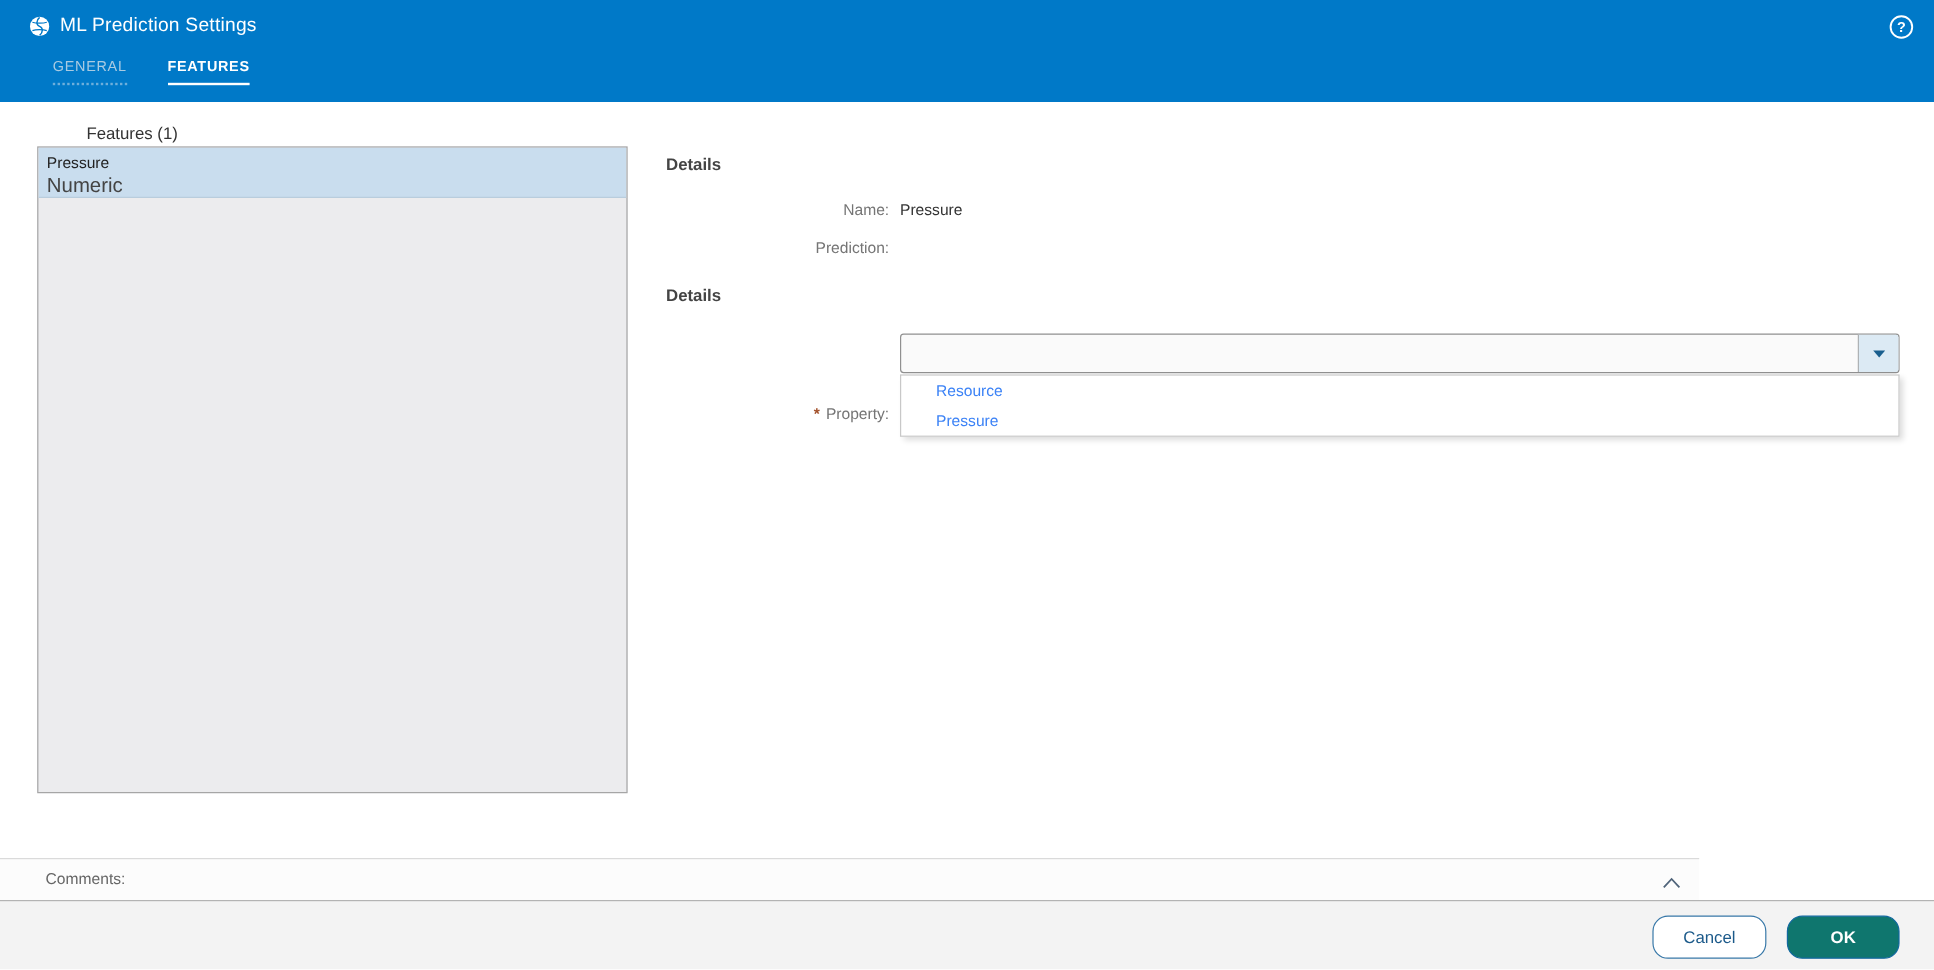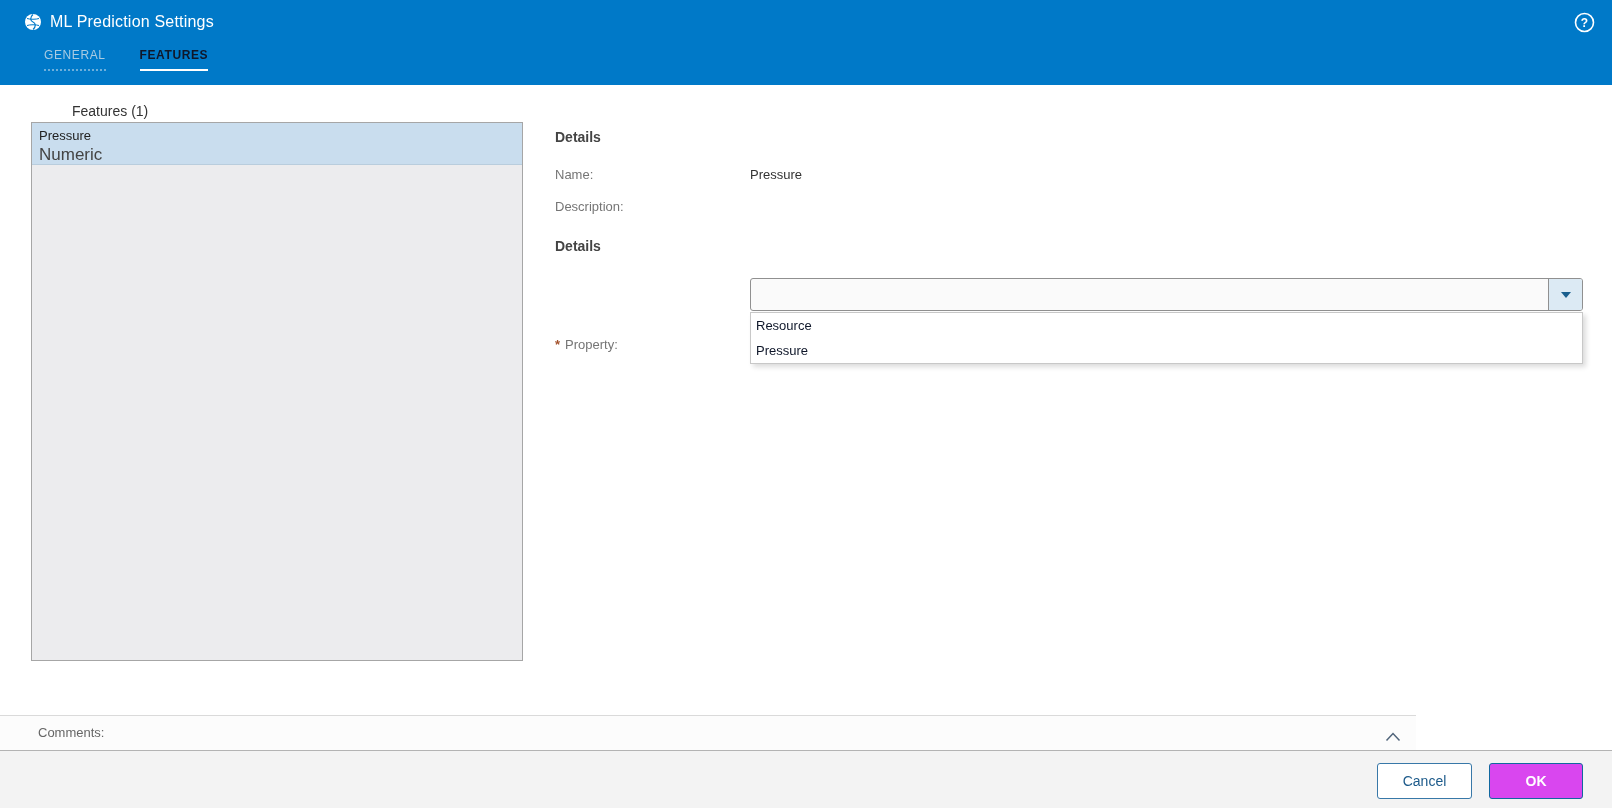--- a/index.html
+++ b/index.html
@@ -11,72 +11,72 @@
   .header { position:absolute; top:0; left:0; width:1612px; height:85px; background:#0079c8; }
   .title-row { position:absolute; top:13px; left:24px; display:flex; align-items:flex-end; }
   .app-icon { width:18px; height:18px; margin-right:8px; display:inline-flex; }
   .dialog-title { color:#ffffff; font-size:16px; font-weight:400; letter-spacing:0.2px; }
   .help-btn { position:absolute; top:12px; right:17px; width:21px; height:21px; cursor:pointer; }
 
   .tabs { position:absolute; top:48px; left:44px; display:flex;text-align:center; }
   .tab { font-size:12px; letter-spacing:0.6px; padding-bottom:6px; margin-right:34px;
          cursor:pointer; line-height:15px; }
   .tab.inactive { color:#a9cbe2; border-bottom:2px dotted rgba(200,220,235,0.55); }
-  .tab.active { color:#0f172a; border-bottom:2px solid #ffffff; font-weight:600; }
+  .tab.active { color:#ffffff; border-bottom:2px solid #ffffff; font-weight:600; }
 
   
   .features-title { position:absolute; top:103px; left:31px; font-size:14px; color:#333;margin-left:41px; }
   .features-list { position:absolute; top:122px; left:31px; width:492px; height:539px;
                    background:#ececee; border:1px solid #a6a6a6; overflow:hidden; }
   .feature-item { height:42px; padding:4px 8px 0 7px; cursor:pointer; }
   .feature-item.selected { background:#c9ddee; border-bottom:1px solid #b9cddd; }
   .feature-name { font-size:13px; color:#222; line-height:17px; }
   .feature-type { font-size:17px; color:#444; line-height:15px; margin-top:3px; }
 
   
   .section-heading { position:absolute; left:555px; font-size:14px; font-weight:600; color:#444; }
   .h-details { top:129px; }
   .h-mapping { top:238px; }
 
   .form-row { position:absolute; left:555px; display:flex; font-size:13px; }
   .row-name { top:167px; }
   .row-desc { top:199px; }
   .row-prop { top:300px;margin-top:37px; }
-  .form-label { width:186px; text-align:left; color:#757575; }
+  .form-label { width:186px; text-align:right; color:#757575; }
   .form-value { margin-left:9px; color:#333; }
   .req { color:#a3512b; margin-right:5px; font-weight:700; }
 
   
   .combobox { position:absolute; top:278px; left:750px; width:833px; height:33px;
               background:#fafafa; border:1px solid #909090; border-radius:3px; cursor:pointer; }
   .combobox-value { position:absolute; left:8px; top:8px; right:40px; font-size:13px; color:#333;
                     white-space:nowrap; overflow:hidden; }
   .combobox-arrow { position:absolute; top:0; right:0; width:34px; height:31px;
                     background:#dceaf4; border-left:1px solid #909090;
                     border-radius:0 2px 2px 0; display:flex; align-items:center; justify-content:center; }
   .arrow-down { width:0; height:0; border-left:5px solid transparent; border-right:5px solid transparent;
                 border-top:6px solid #1a5f8e; }
 
   .dropdown-panel { position:absolute; top:312px; left:750px; width:833px; background:#ffffff;
                     border:1px solid #c8c8c8; box-shadow:3px 3px 5px rgba(0,0,0,0.14); }
-  .dropdown-item { height:25px; line-height:25px; padding-left:5px; font-size:13px; color:#0f172a; cursor:pointer; }
+  .dropdown-item { height:25px; line-height:25px; padding-left:5px; font-size:13px; color:#3b82f6; cursor:pointer;margin-left:24px; }
 
   
   .comments-bar { position:absolute; top:715px; left:0; width:1416px; height:35px;
                   background:#fcfcfc; border-top:1px solid #dadada; }
   .comments-label { position:absolute; left:38px; top:9px; font-size:13px; color:#666; }
   .comments-chevron { position:absolute; right:15px; top:12px; cursor:pointer; }
 
   
   .footer { position:absolute; top:750px; left:0; width:1612px; height:58px;
             background:#f3f3f3; border-top:1px solid #b3b3b3; }
-  .btn { position:absolute; top:12px; height:36px; font-size:14px; border-radius:3px;
+  .btn { position:absolute; top:12px; height:36px; font-size:14px; border-radius:13px;
          font-family:"Liberation Sans", sans-serif; cursor:pointer; }
   .btn-cancel { left:1377px; width:95px; background:#ffffff; border:1px solid #3878a8; color:#1c5a8a; }
-  .btn-ok { left:1489px; width:94px; background:#d946ef; border:1px solid #11689f; color:#ffffff; font-weight:600; }
+  .btn-ok { left:1489px; width:94px; background:#0f766e; border:1px solid #11689f; color:#ffffff; font-weight:600; }
 </style>
 </head>
 <body>
 
 <div class="screen">
 
   <div class="header">
     <div class="title-row">
       <span class="app-icon">
         <svg width="18" height="18" viewBox="0 0 18 18">
@@ -107,21 +107,21 @@
       <div class="feature-type">Numeric</div>
     </div>
   </div>
 
   <div class="section-heading h-details">Details</div>
   <div class="form-row row-name">
     <span class="form-label">Name:</span>
     <span class="form-value">Pressure</span>
   </div>
   <div class="form-row row-desc">
-    <span class="form-label">Description:</span>
+    <span class="form-label">Prediction:</span>
     <span class="form-value"></span>
   </div>
 
   <div class="section-heading h-mapping">Details</div>
   <div class="form-row row-prop">
     <span class="form-label"><span class="req">*</span><span>Property:</span></span>
   </div>
 
   <div class="combobox">
     <span class="combobox-value"></span>

